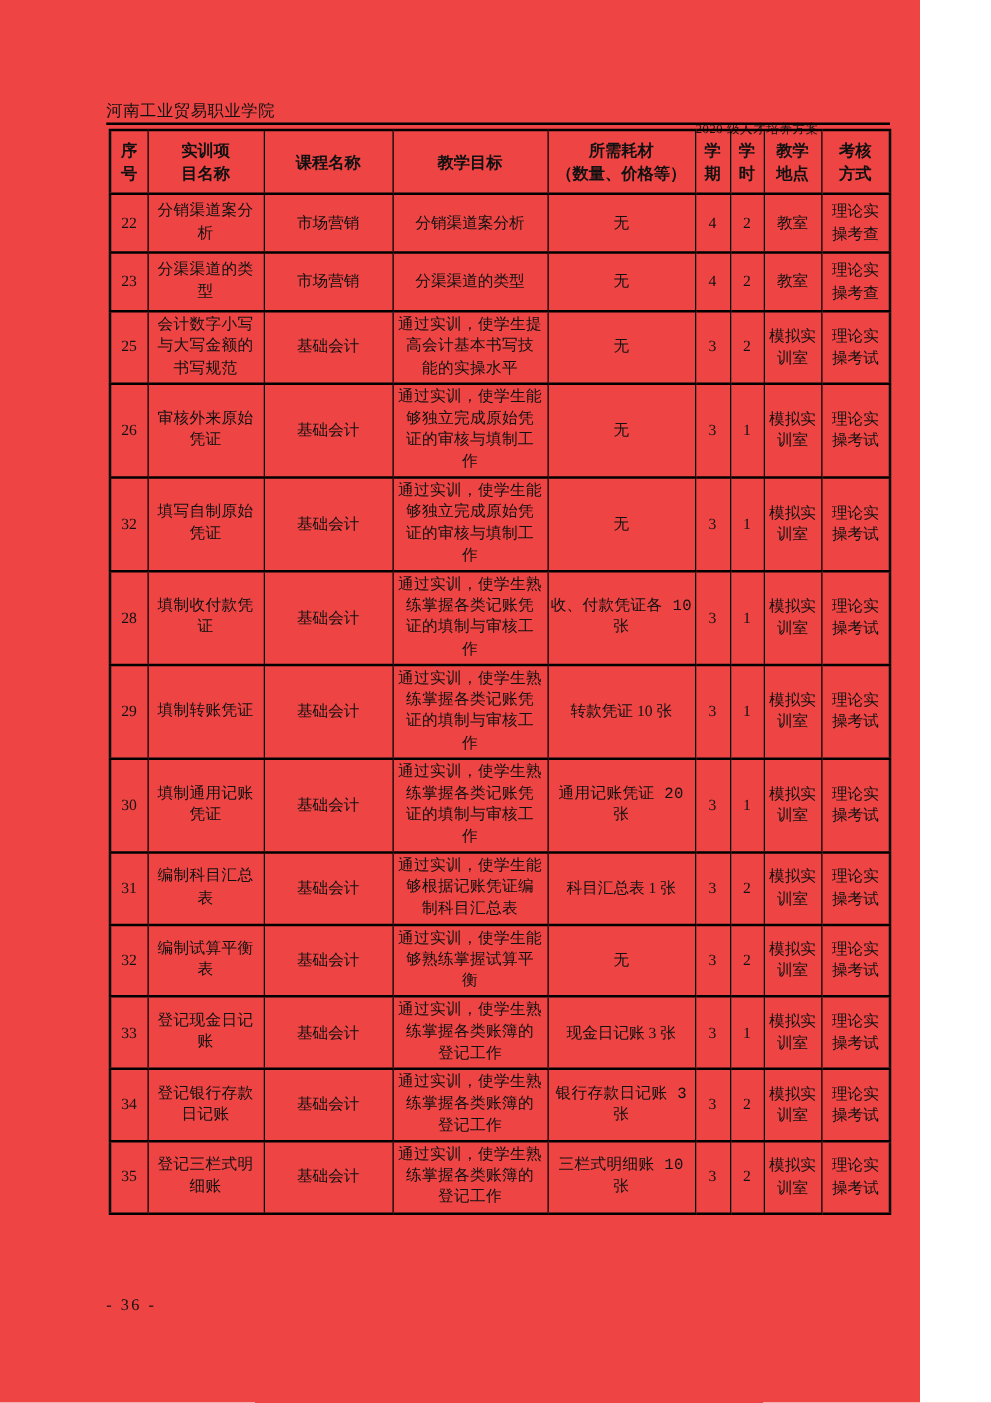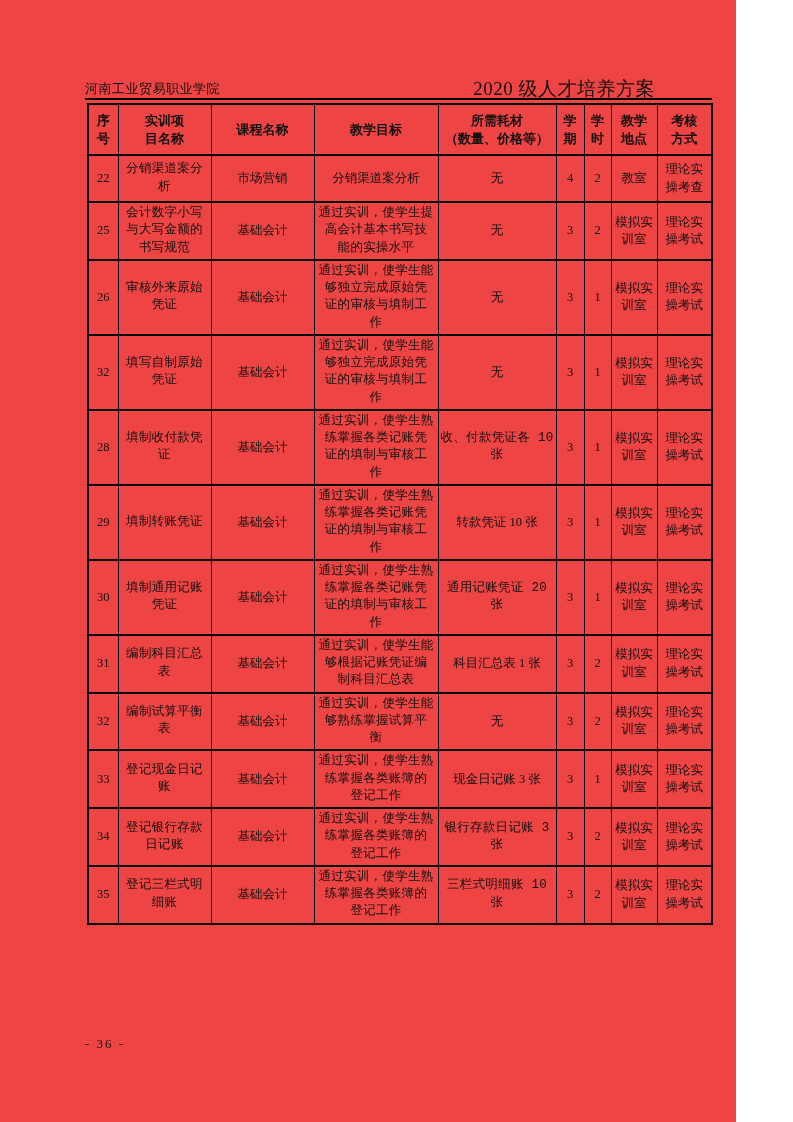--- a/index.html
+++ b/index.html
@@ -10,22 +10,22 @@
     background: #ef4444;
     font-family: "Liberation Serif", "DejaVu Serif", serif;
     color: #111111;
     overflow: hidden;
   }
   .doc-header-left {
     position: absolute; left: 85px; top: 80px;
     font-size: 13px; letter-spacing: 0.5px; white-space: nowrap;
   }
   .doc-header-right {
-    position: absolute; right: 81px; top: 76px;
-    font-size: 19px; letter-spacing: 0.5px; white-space: nowrap;
+    position: absolute; right: 81px; top: 96px;
+    font-size: 10px; letter-spacing: 0.5px; white-space: nowrap;
   }
   .header-rule {
     position: absolute; left: 85px; top: 98px;
     width: 627px; height: 2px; background: #000000;
   }
   table.spec {
     position: absolute; left: 87px; top: 103px;
     border-collapse: collapse;
     table-layout: fixed;
     width: 624px;
@@ -108,20 +108,33 @@
       <td class="c-course">市场营销</td>
       <td class="c-objective">分销渠道案分析</td>
       <td class="c-materials">无</td>
       <td class="c-sem">4</td>
       <td class="c-hours">2</td>
       <td class="c-loc">教室</td>
       <td class="c-assess">理论实
 操考查</td>
     </tr>
         <tr>
+      <td class="c-no">23</td>
+      <td class="c-project left">分渠渠道的类
+型</td>
+      <td class="c-course">市场营销</td>
+      <td class="c-objective">分渠渠道的类型</td>
+      <td class="c-materials">无</td>
+      <td class="c-sem">4</td>
+      <td class="c-hours">2</td>
+      <td class="c-loc">教室</td>
+      <td class="c-assess">理论实
+操考查</td>
+    </tr>
+        <tr>
       <td class="c-no">25</td>
       <td class="c-project left">会计数字小写
 与大写金额的
 书写规范</td>
       <td class="c-course">基础会计</td>
       <td class="c-objective left">通过实训，使学生提
 高会计基本书写技
 能的实操水平</td>
       <td class="c-materials">无</td>
       <td class="c-sem">3</td>

